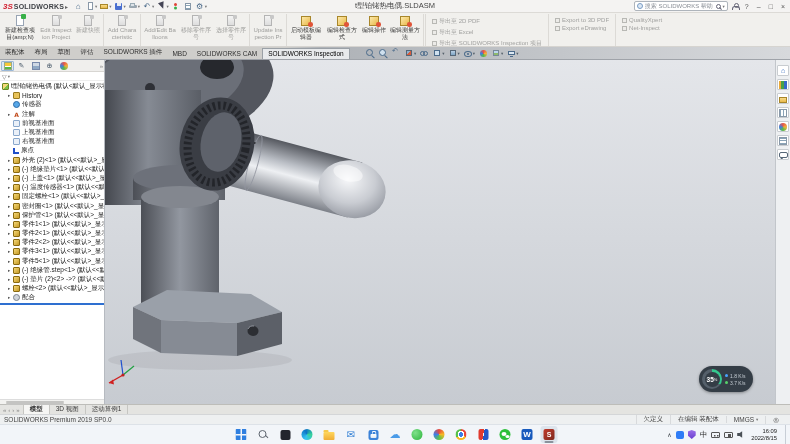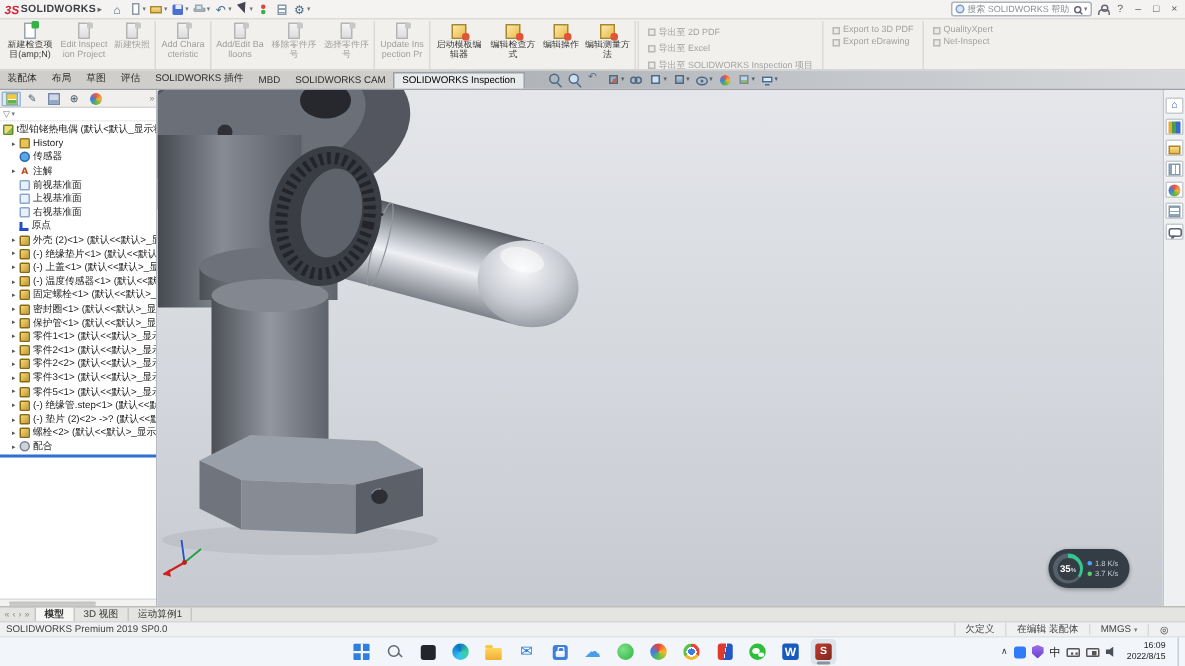--- a/index.html
+++ b/index.html
@@ -238,20 +238,21 @@
       </div>
         <div class="qt-item" data-k="props">
         <i class="ic"></i>
           <em></em>
       </div>
         <div class="qt-item" data-k="options">
         <i class="ic">⚙</i>
           <em>▾</em>
       </div>
       </div>
+    <div class="doc-title">t型铂铑热电偶.SLDASM</div>
     <div class="tb-right">
       <div class="searchbox">
         <span class="sb-scope"></span>
         <span class="sb-text">搜索 SOLIDWORKS 帮助</span>
         <span class="sb-mag"></span>
         <em style="font-size:4.5px;color:#777">▾</em>
       </div>
       <span class="person"></span>
       <span class="wc">?</span>
       <span class="wc">–</span>

